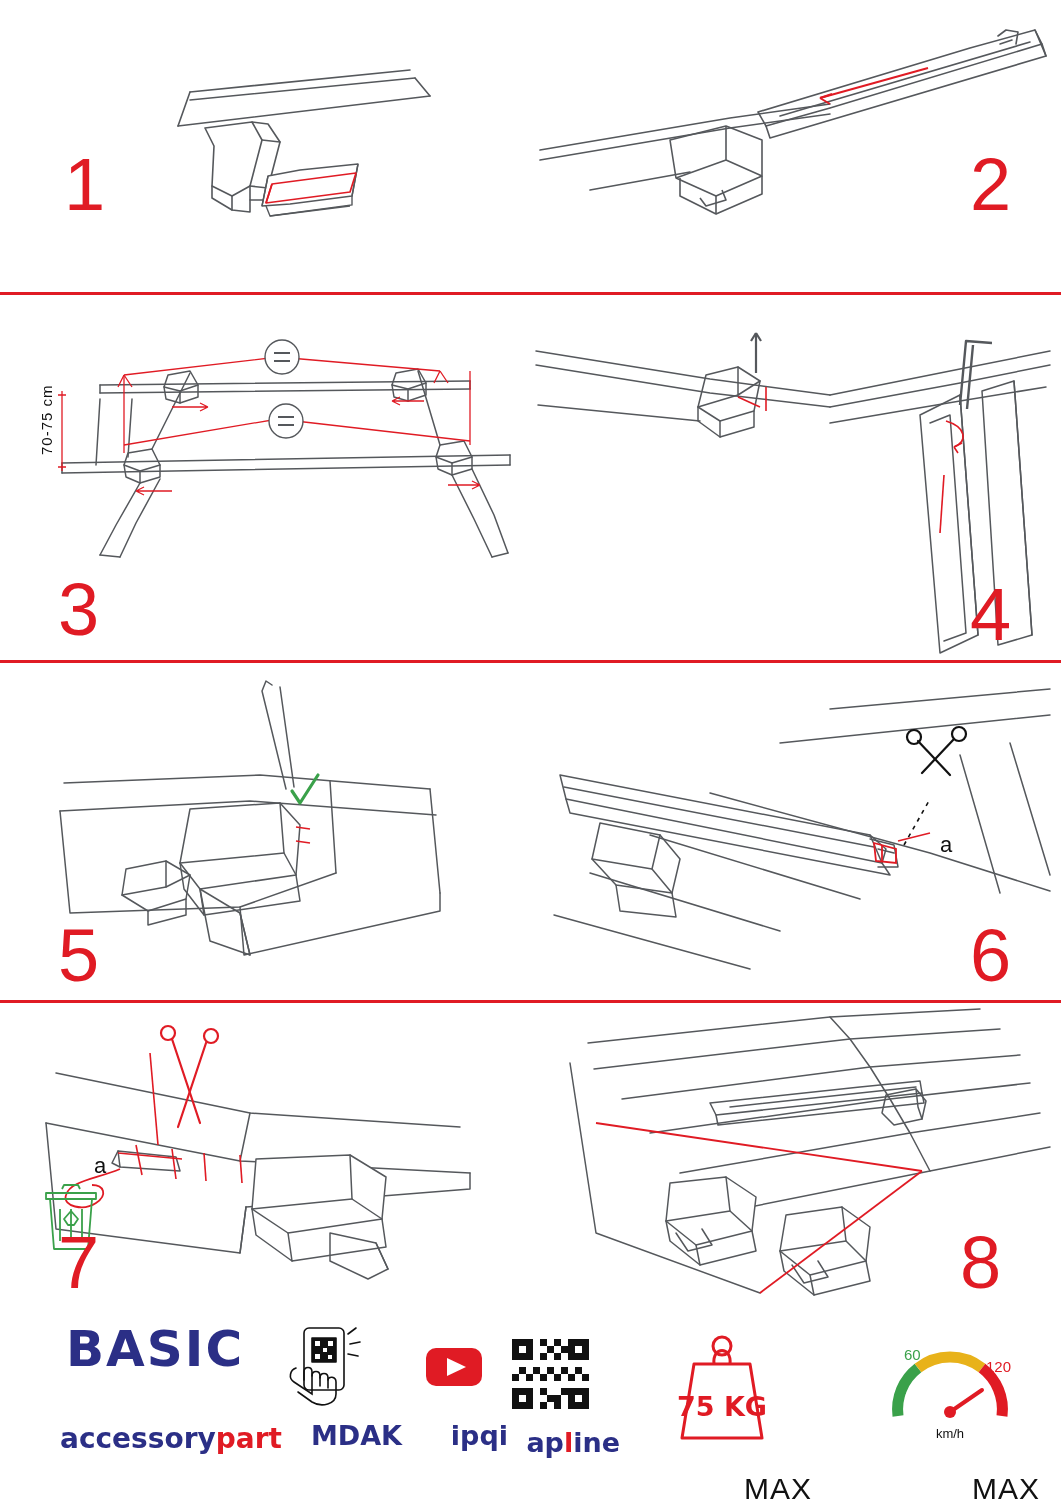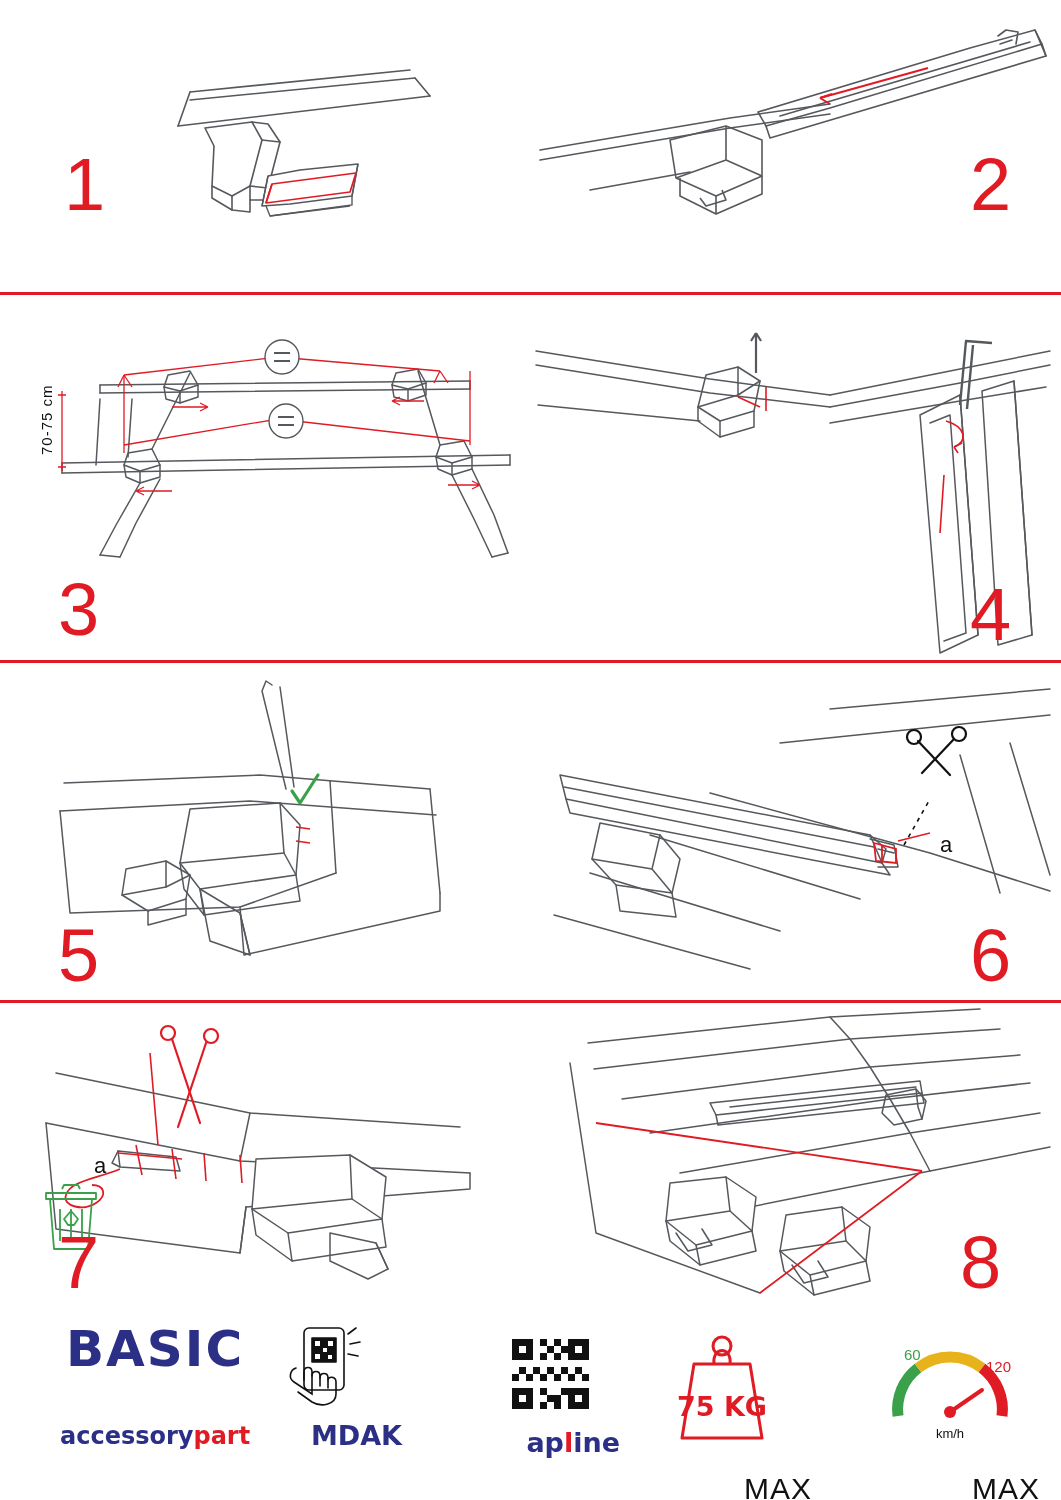--- a/index.html
+++ b/index.html
@@ -59,21 +59,21 @@
     font-size: 50px;
     letter-spacing: 2px;
     color: #2b2f86;
   }
   .brand-accessory {
     position: absolute;
     left: 60px;
     top: 122px;
     font-family: "DejaVu Sans", sans-serif;
     font-weight: 700;
-    font-size: 24px;
+    font-size: 28px;
     letter-spacing: 0px;
     color: #2b2f86;
   }
   .brand-accessory .part { color: #e01b24; }
 
   .logo-block {
     position: absolute;
     text-align: right;
   }
   .logo-caption {
@@ -516,20 +516,27 @@
           <path d="M66 30 L76 32"></path>
           <path d="M14 44 C8 46 6 54 12 58 L30 70 L30 48 C30 42 22 42 22 48 L22 56"></path>
           <path d="M30 52 C30 46 38 46 38 52 L38 62"></path>
           <path d="M38 54 C38 48 46 48 46 54 L46 64"></path>
           <path d="M46 56 C46 52 54 52 54 58 L54 70 C54 80 40 84 30 78 L16 68"></path>
         </g>
       </svg>
       <div class="logo-caption"><span>MD</span><span>A</span><span>K</span></div>
     </div>
 
+    <div class="logo-block ipqi">
+      <svg width="110" height="86" viewBox="0 0 110 86">
+        <rect x="28" y="24" width="56" height="38" rx="10" fill="#e01b24"></rect>
+        <path d="M49 34 L68 43 L49 52 Z" fill="#ffffff"></path>
+      </svg>
+      <div class="logo-caption">ipqi</div>
+    </div>
 
     <div class="logo-block apline">
       <svg width="140" height="86" viewBox="0 0 140 86">
         <g fill="#111">
           <rect x="32" y="8" width="7" height="7"></rect>
             <rect x="39" y="8" width="7" height="7"></rect>
             <rect x="46" y="8" width="7" height="7"></rect>
           <rect x="60" y="8" width="7" height="7"></rect>
             <rect x="74" y="8" width="7" height="7"></rect>
           <rect x="88" y="8" width="7" height="7"></rect>

